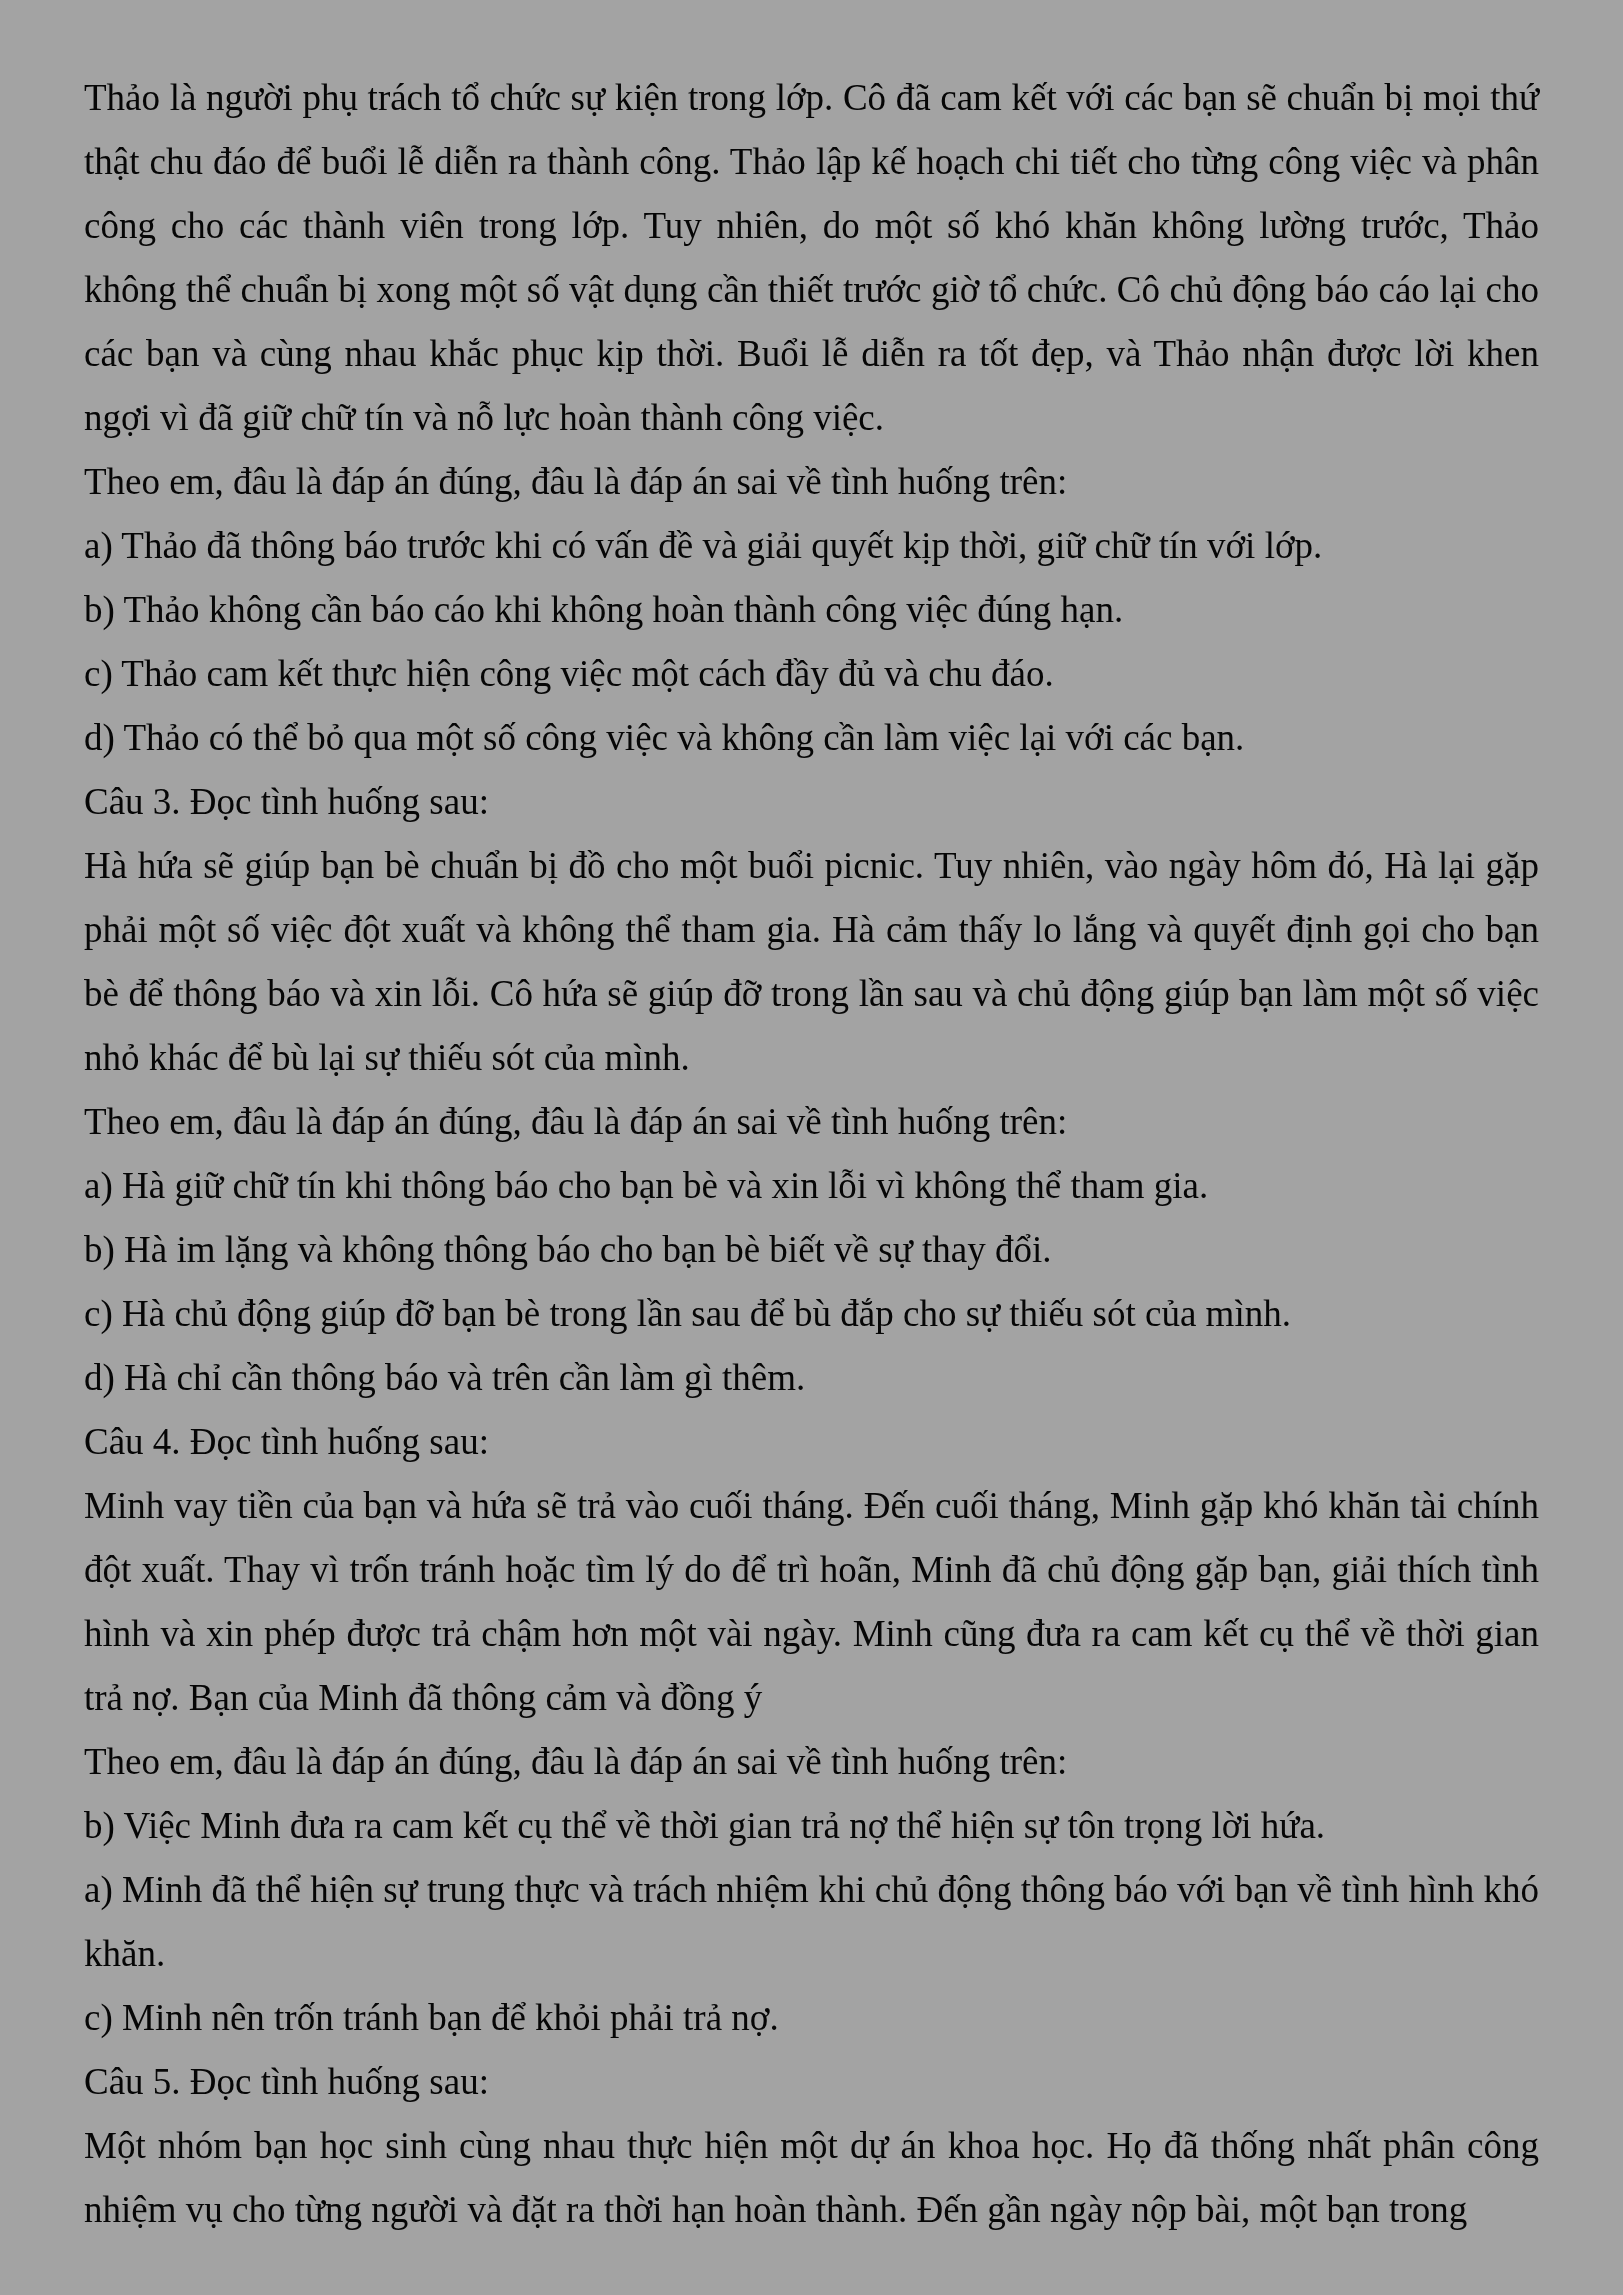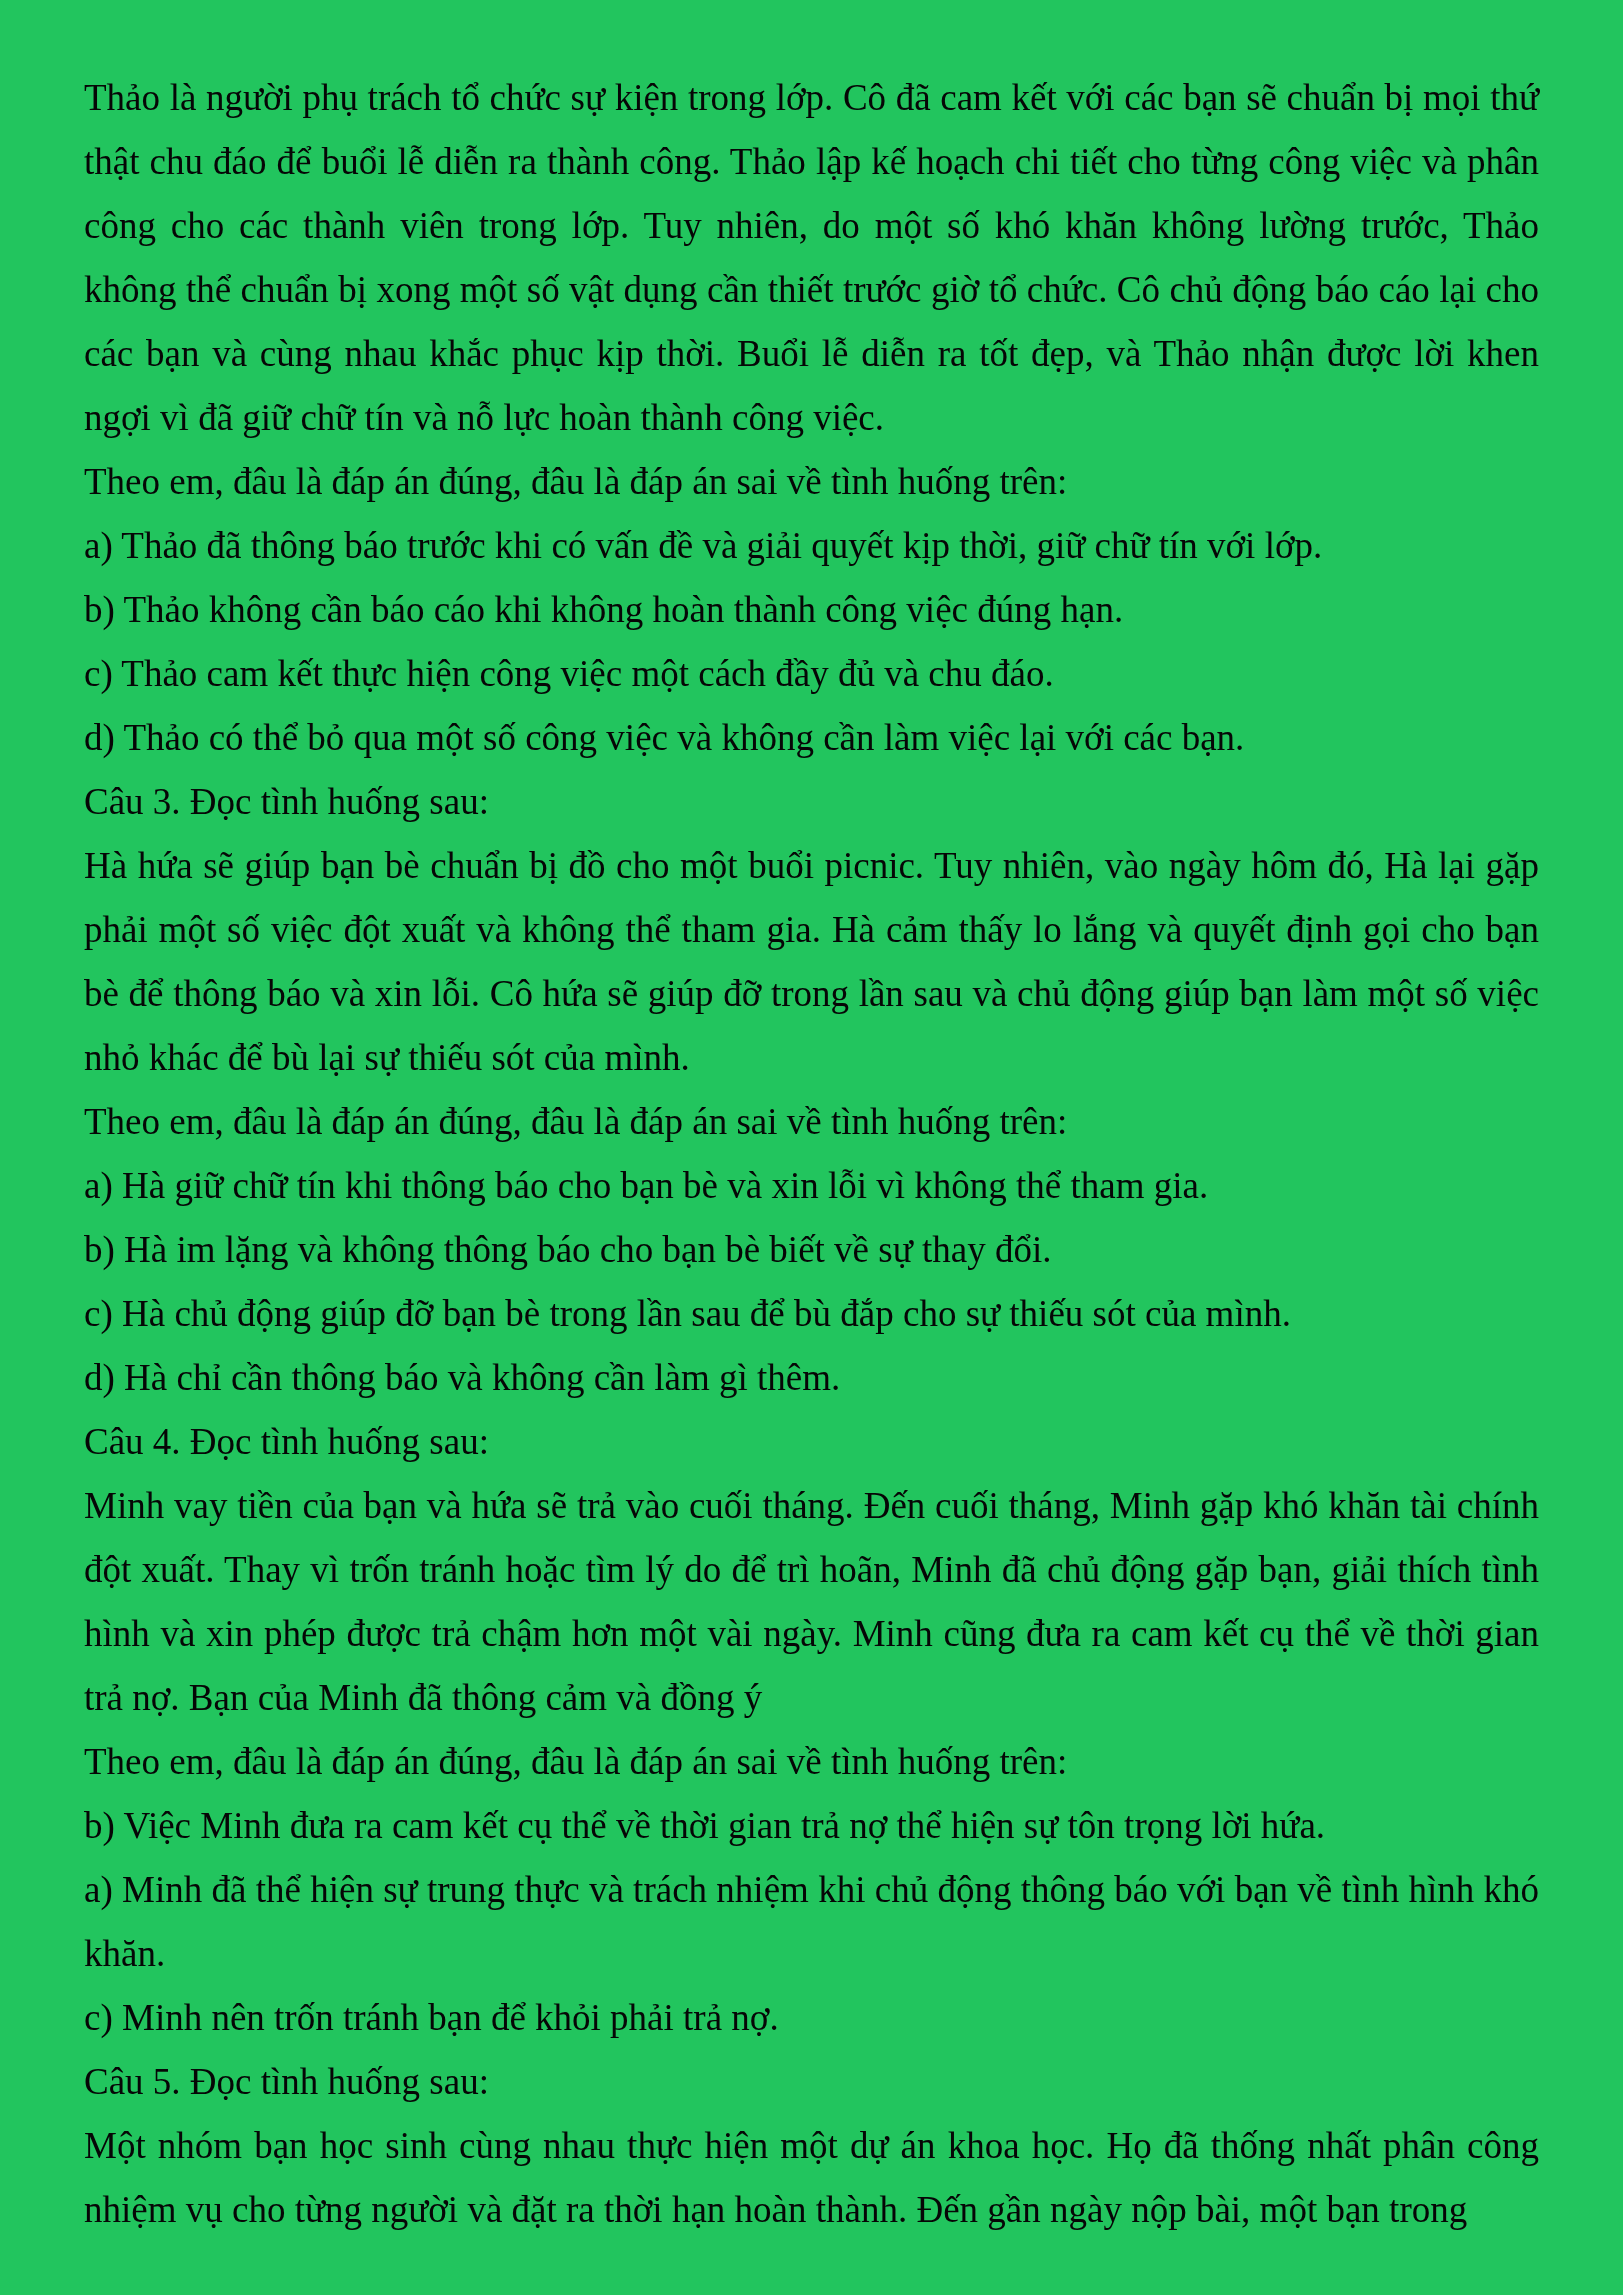--- a/index.html
+++ b/index.html
@@ -9,21 +9,21 @@
   }
   body {
     width: 1623px;
     height: 2295px;
     overflow: hidden;
   }
   .page {
     box-sizing: border-box;
     width: 1623px;
     height: 2295px;
-    background: #22c55e;
+    background: #a3a3a3;
     padding: 66px 84px 0 84px;
   }
   .doc-body {
     font-family: "Liberation Serif", "DejaVu Serif", serif;
     font-size: 37px;
     line-height: 64px;
     color: #060606;
   }
   .doc-body p {
     margin: 0;
@@ -44,21 +44,21 @@
       <p>a) Thảo đã thông báo trước khi có vấn đề và giải quyết kịp thời, giữ chữ tín với lớp.</p>
       <p>b) Thảo không cần báo cáo khi không hoàn thành công việc đúng hạn.</p>
       <p>c) Thảo cam kết thực hiện công việc một cách đầy đủ và chu đáo.</p>
       <p>d) Thảo có thể bỏ qua một số công việc và không cần làm việc lại với các bạn.</p>
       <p><strong>Câu 3.</strong><span> Đọc tình huống sau:</span></p>
       <p>Hà hứa sẽ giúp bạn bè chuẩn bị đồ cho một buổi picnic. Tuy nhiên, vào ngày hôm đó, Hà lại gặp phải một số việc đột xuất và không thể tham gia. Hà cảm thấy lo lắng và quyết định gọi cho bạn bè để thông báo và xin lỗi. Cô hứa sẽ giúp đỡ trong lần sau và chủ động giúp bạn làm một số việc nhỏ khác để bù lại sự thiếu sót của mình.</p>
       <p>Theo em, đâu là đáp án đúng, đâu là đáp án sai về tình huống trên:</p>
       <p>a) Hà giữ chữ tín khi thông báo cho bạn bè và xin lỗi vì không thể tham gia.</p>
       <p>b) Hà im lặng và không thông báo cho bạn bè biết về sự thay đổi.</p>
       <p>c) Hà chủ động giúp đỡ bạn bè trong lần sau để bù đắp cho sự thiếu sót của mình.</p>
-      <p>d) Hà chỉ cần thông báo và không cần làm gì thêm.</p>
+      <p>d) Hà chỉ cần thông báo và trên cần làm gì thêm.</p>
       <p><strong>Câu 4.</strong><span> Đọc tình huống sau:</span></p>
       <p>Minh vay tiền của bạn và hứa sẽ trả vào cuối tháng. Đến cuối tháng, Minh gặp khó khăn tài chính đột xuất. Thay vì trốn tránh hoặc tìm lý do để trì hoãn, Minh đã chủ động gặp bạn, giải thích tình hình và xin phép được trả chậm hơn một vài ngày. Minh cũng đưa ra cam kết cụ thể về thời gian trả nợ. Bạn của Minh đã thông cảm và đồng ý</p>
       <p>Theo em, đâu là đáp án đúng, đâu là đáp án sai về tình huống trên:</p>
       <p>b) Việc Minh đưa ra cam kết cụ thể về thời gian trả nợ thể hiện sự tôn trọng lời hứa.</p>
       <p>a) Minh đã thể hiện sự trung thực và trách nhiệm khi chủ động thông báo với bạn về tình hình khó khăn.</p>
       <p>c) Minh nên trốn tránh bạn để khỏi phải trả nợ.</p>
       <p><strong>Câu 5.</strong><span> Đọc tình huống sau:</span></p>
       <p>Một nhóm bạn học sinh cùng nhau thực hiện một dự án khoa học. Họ đã thống nhất phân công nhiệm vụ cho từng người và đặt ra thời hạn hoàn thành. Đến gần ngày nộp bài, một bạn trong</p>
     </div>
 </div>

